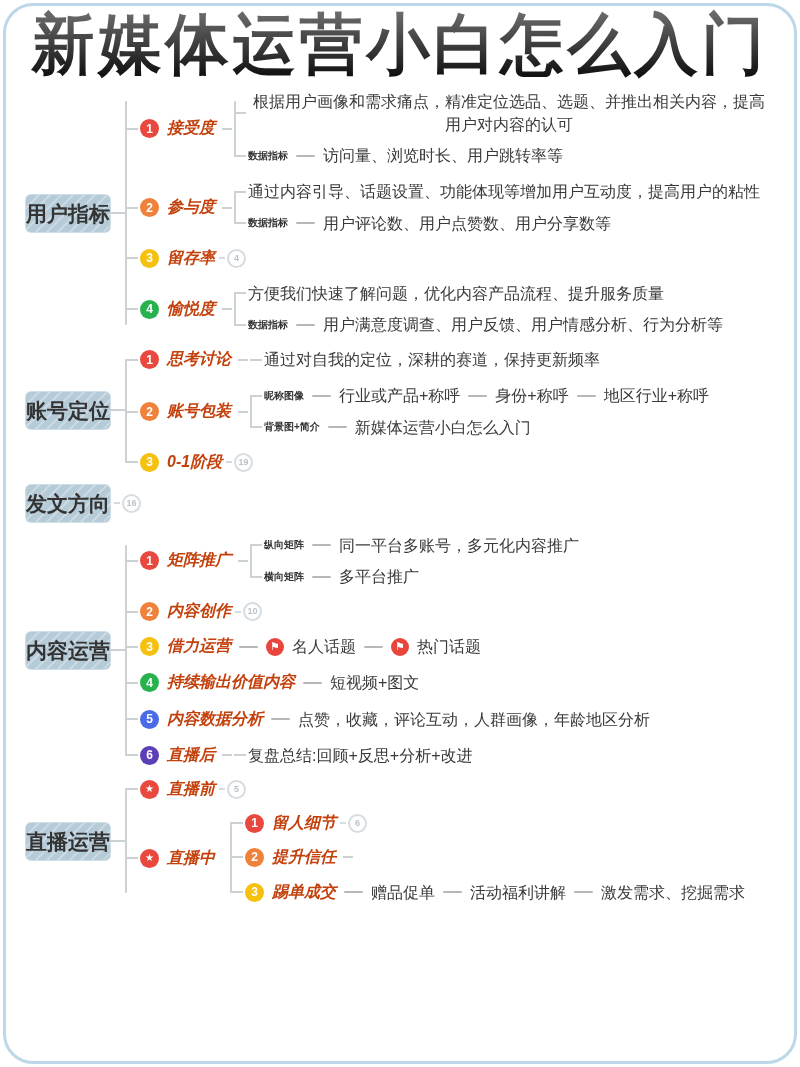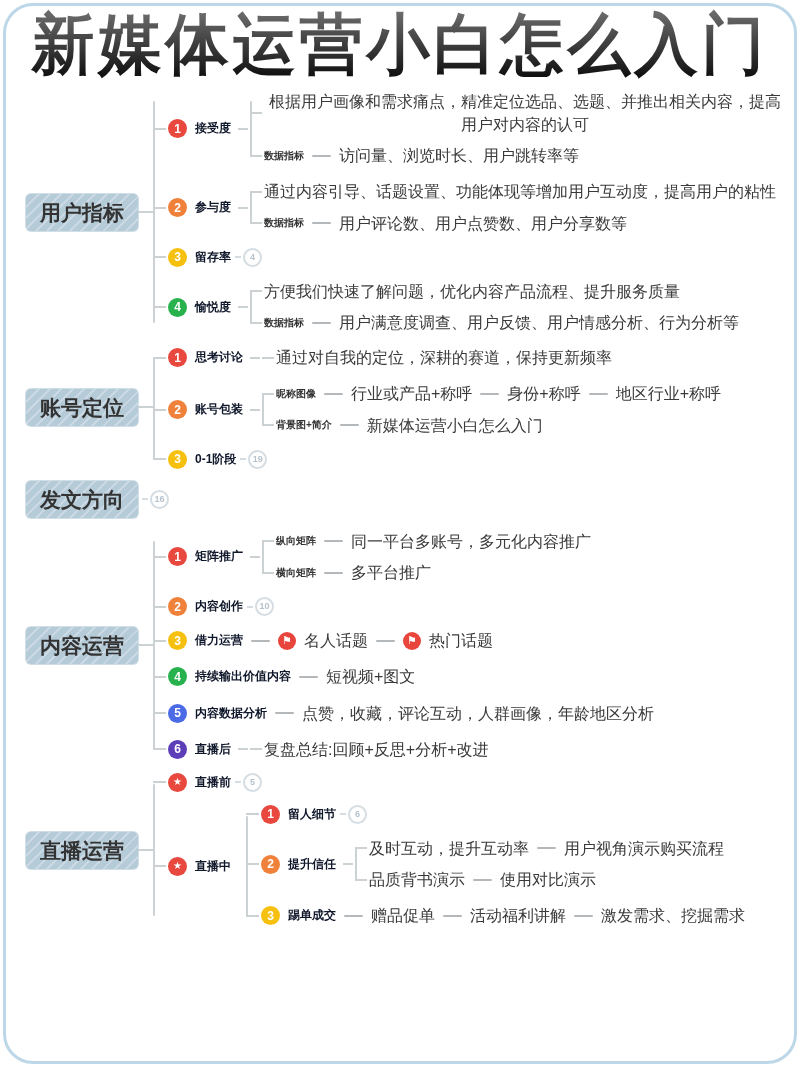--- a/index.html
+++ b/index.html
@@ -19,34 +19,34 @@
 
   .map{padding:2px 8px 0 26px;}
 
   .sec{display:flex;align-items:center;margin-bottom:12px;}
   .sec-label{
     position:relative;flex:none;
     background:
       repeating-linear-gradient(135deg,rgba(255,255,255,.28) 0 2px,rgba(255,255,255,0) 2px 8px),
       #b6cbd8;
     color:#333;font-size:21px;font-weight:700;line-height:1;
-    padding:8px 14px;border-radius:5px;
+    padding:8px 0;border-radius:5px;
     box-shadow:0 0 0 1px rgba(170,195,210,.55);
   }
   .sec.has-branches > .sec-label::after{
     content:'';position:absolute;left:100%;top:50%;width:15px;height:2px;background:#ccd1d4;margin-top:-1px;
   }
 
   .branches{display:flex;flex-direction:column;gap:13px;position:relative;margin-left:15px;padding-left:15px;}
   .branches::before{content:'';position:absolute;left:0;top:11px;bottom:11px;width:2px;background:#ccd1d4;border-radius:2px;}
   .branch{position:relative;display:flex;align-items:center;}
   .branch::before{content:'';position:absolute;left:-15px;top:50%;margin-top:-1px;width:13px;height:2px;background:#ccd1d4;}
 
   .bhead{flex:none;display:flex;align-items:center;gap:8px;white-space:nowrap;}
-  .blabel{font-size:12px;font-weight:700;color:#0f172a;}
+  .blabel{font-size:16px;font-weight:700;color:#c2410c;font-style:italic;}
 
   .badge{flex:none;width:19px;height:19px;border-radius:50%;color:#fff;font-size:12px;font-weight:700;
     display:flex;align-items:center;justify-content:center;line-height:1;}
   .c1{background:#e8483e;} .c2{background:#f0813a;} .c3{background:#f5c00e;}
   .c4{background:#27b24e;} .c5{background:#4a6ae6;} .c6{background:#5b3eb8;}
   .starb{background:#e8483e;font-size:10px;}
 
   .cwrap{display:flex;align-items:center;flex:none;}
   .cdash{width:6px;height:2px;background:#d5dde3;margin:0 2px 0 4px;}
   .cbadge{flex:none;width:15px;height:15px;border:2px solid #d5dde3;border-radius:50%;
@@ -324,32 +324,20 @@
                 <span class="cbadge">6</span>
               </span>
           </div>
 
           <div class="branch">
             <div class="bhead">
               <span class="badge c2">2</span>
               <span class="blabel">提升信任</span>
             </div>
             <span class="link"></span>
-            <div class="kids">
-              <div class="kid">
-                <span class="ktext">及时互动，提升互动率</span>
-                <span class="dash"></span>
-                <span class="ktext">用户视角演示购买流程</span>
-              </div>
-              <div class="kid">
-                <span class="ktext">品质背书演示</span>
-                <span class="dash"></span>
-                <span class="ktext">使用对比演示</span>
-              </div>
-            </div>
           </div>
 
           <div class="branch">
             <div class="bhead">
               <span class="badge c3">3</span>
               <span class="blabel">踢单成交</span>
             </div>
             <span class="dash"></span>
             <span class="ktext">赠品促单</span>
             <span class="dash"></span>

